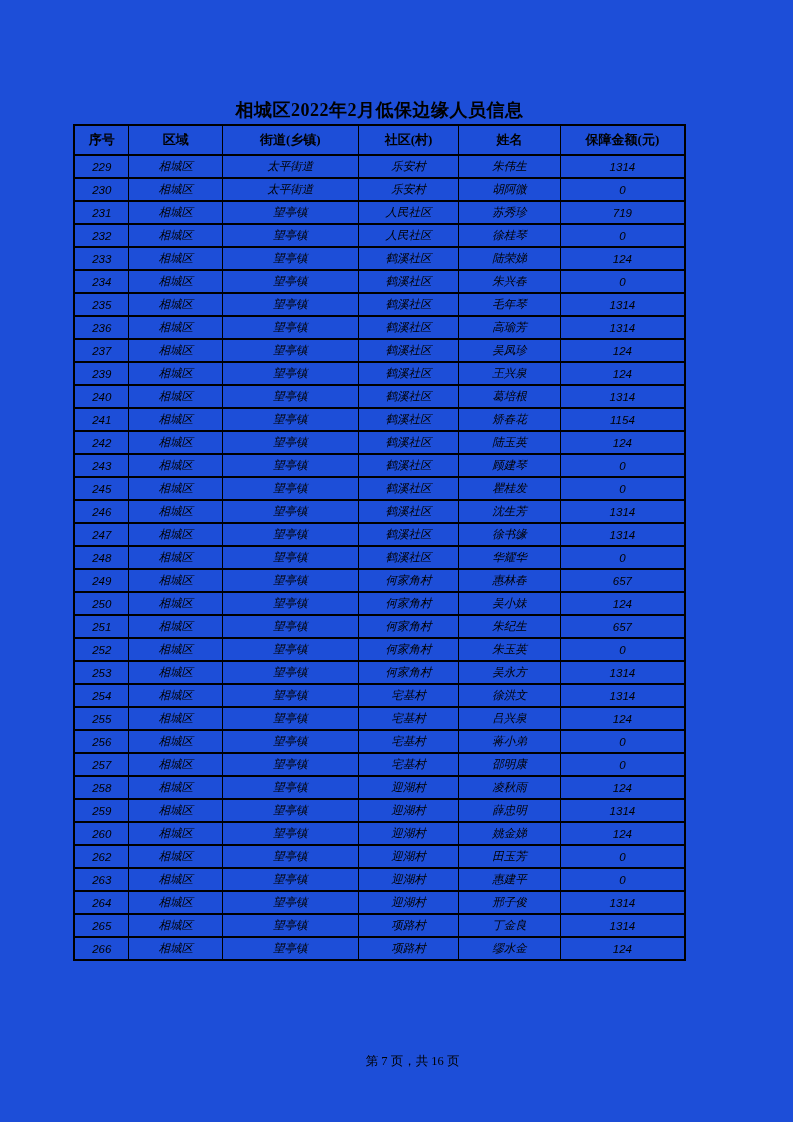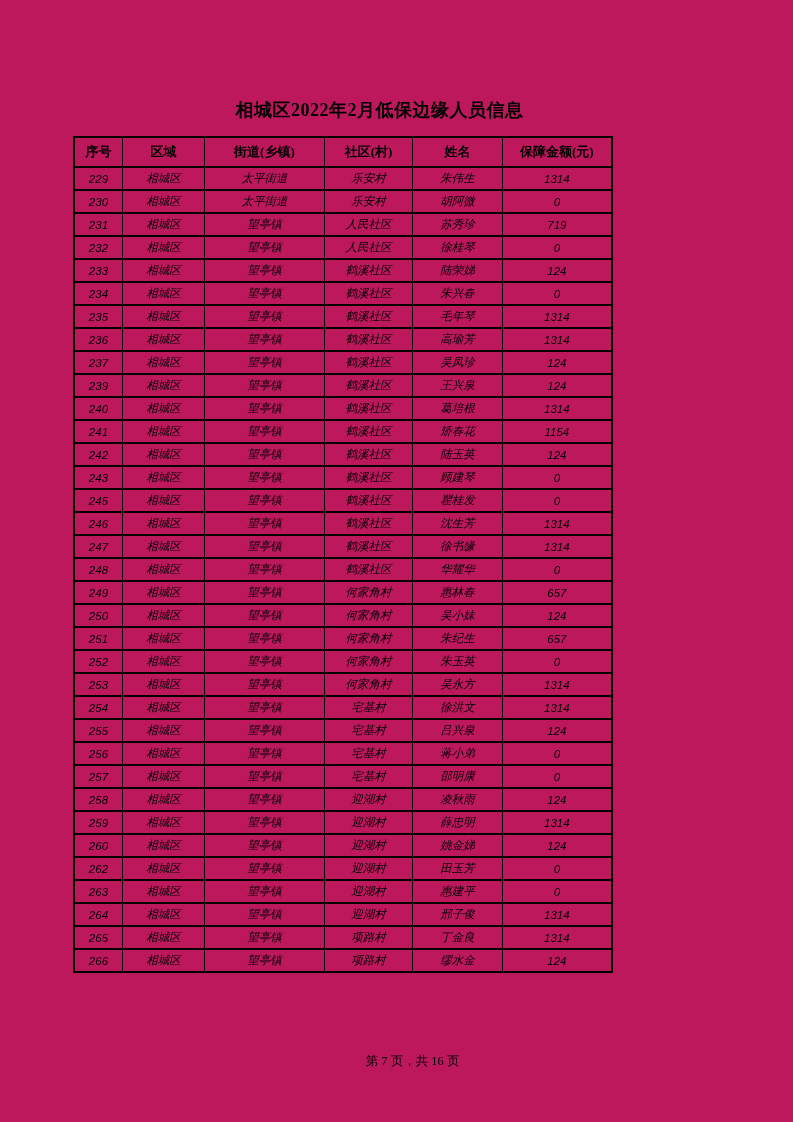--- a/index.html
+++ b/index.html
@@ -4,42 +4,42 @@
 <style>
   html, body {
     margin: 0;
     padding: 0;
     background: #ffffff;
   }
   .page {
     position: relative;
     width: 793px;
     height: 1122px;
-    background: #be185d;
+    background: #1d4ed8;
     color: #000000;
     font-family: "Liberation Sans", sans-serif;
     overflow: hidden;
   }
   .doc-title {
     position: absolute;
     top: 98px;
     left: 73px;
     width: 613px;
     margin: 0;
     text-align: center;
     font-size: 18px;
     font-weight: bold;
     letter-spacing: 0.5px;
     font-family: "Liberation Serif", serif;
   }
   table.benefits {
     position: absolute;
-    top: 136px;
+    top: 124px;
     left: 73px;
-    width: 540px;
+    width: 613px;
     border-collapse: collapse;
     table-layout: fixed;
     border: 2px solid #000000;
     padding-left: 6px;
   }
   table.benefits th,
   table.benefits td {
     border-left: 1px solid #000000;
     border-right: 1px solid #000000;
     border-top: 2px solid #000000;

